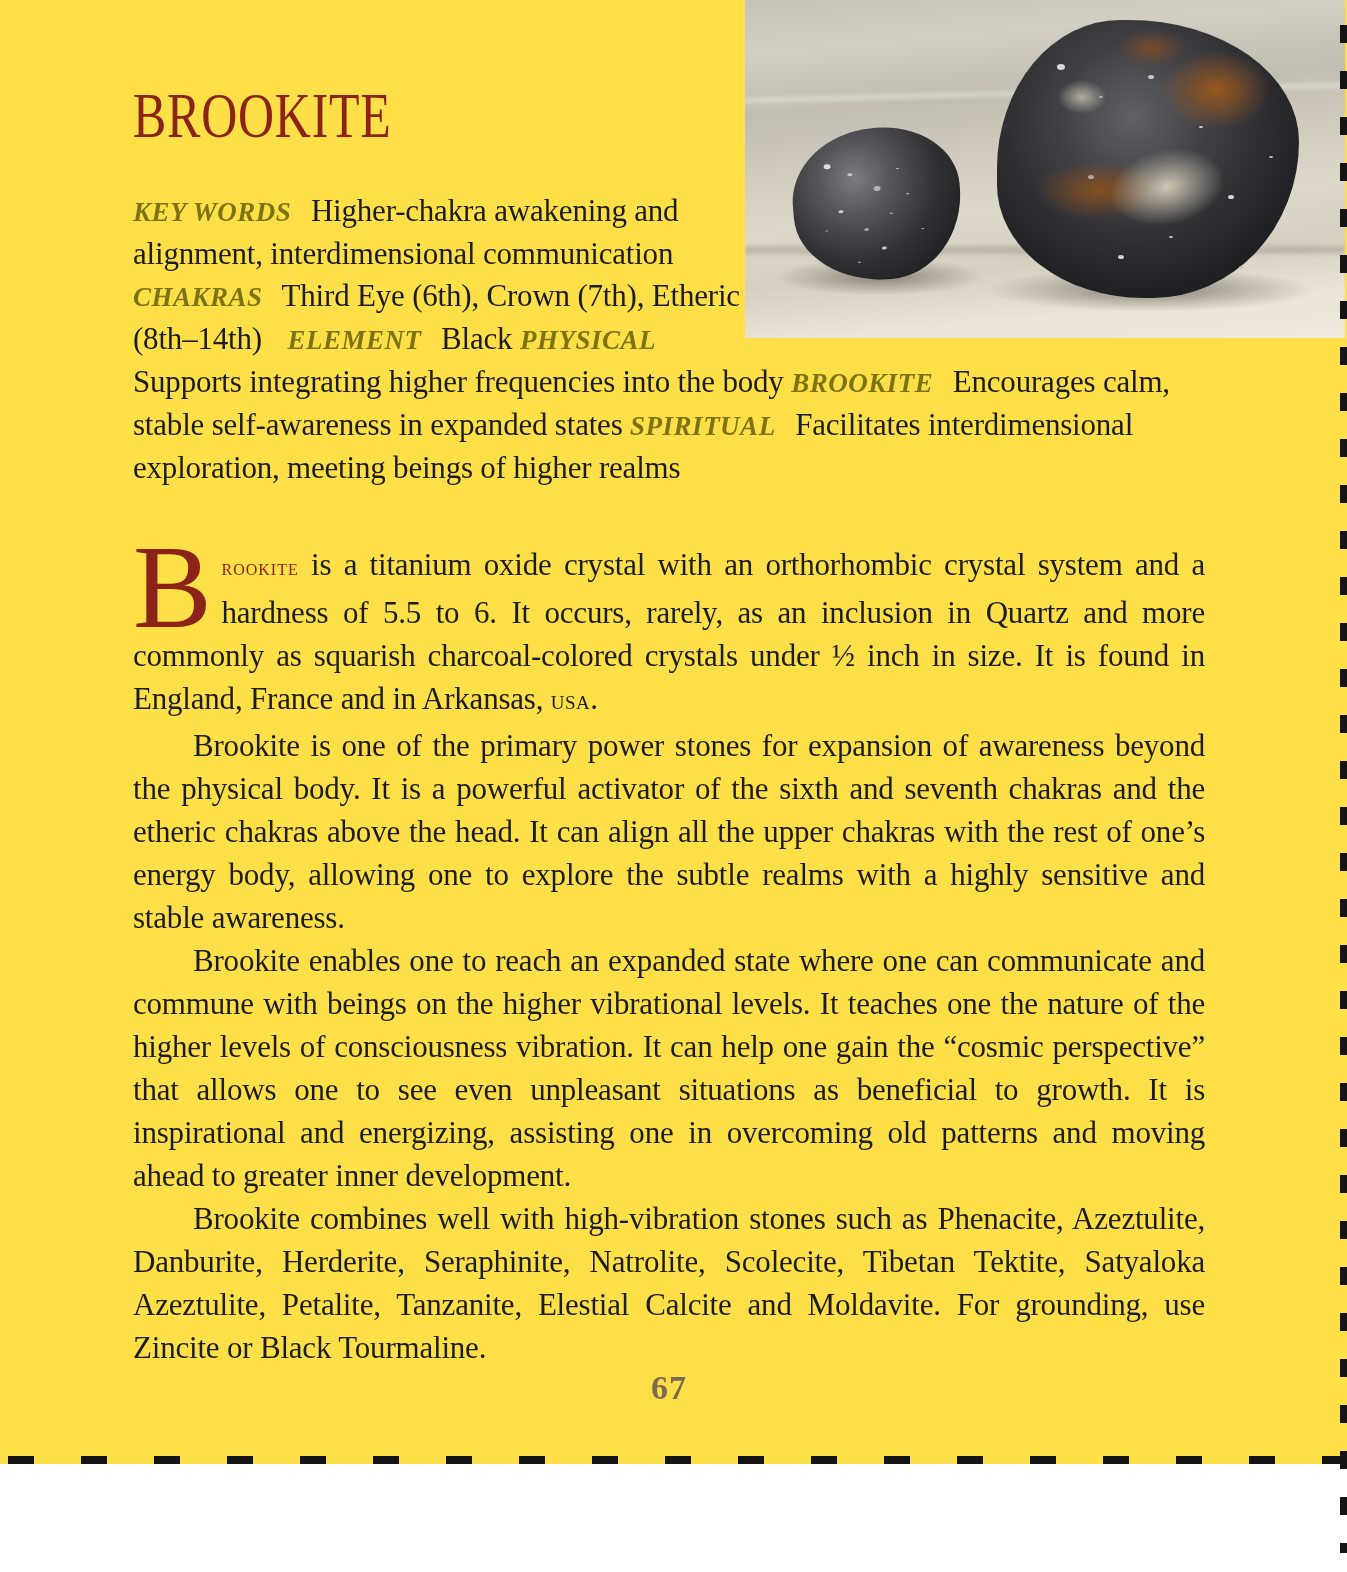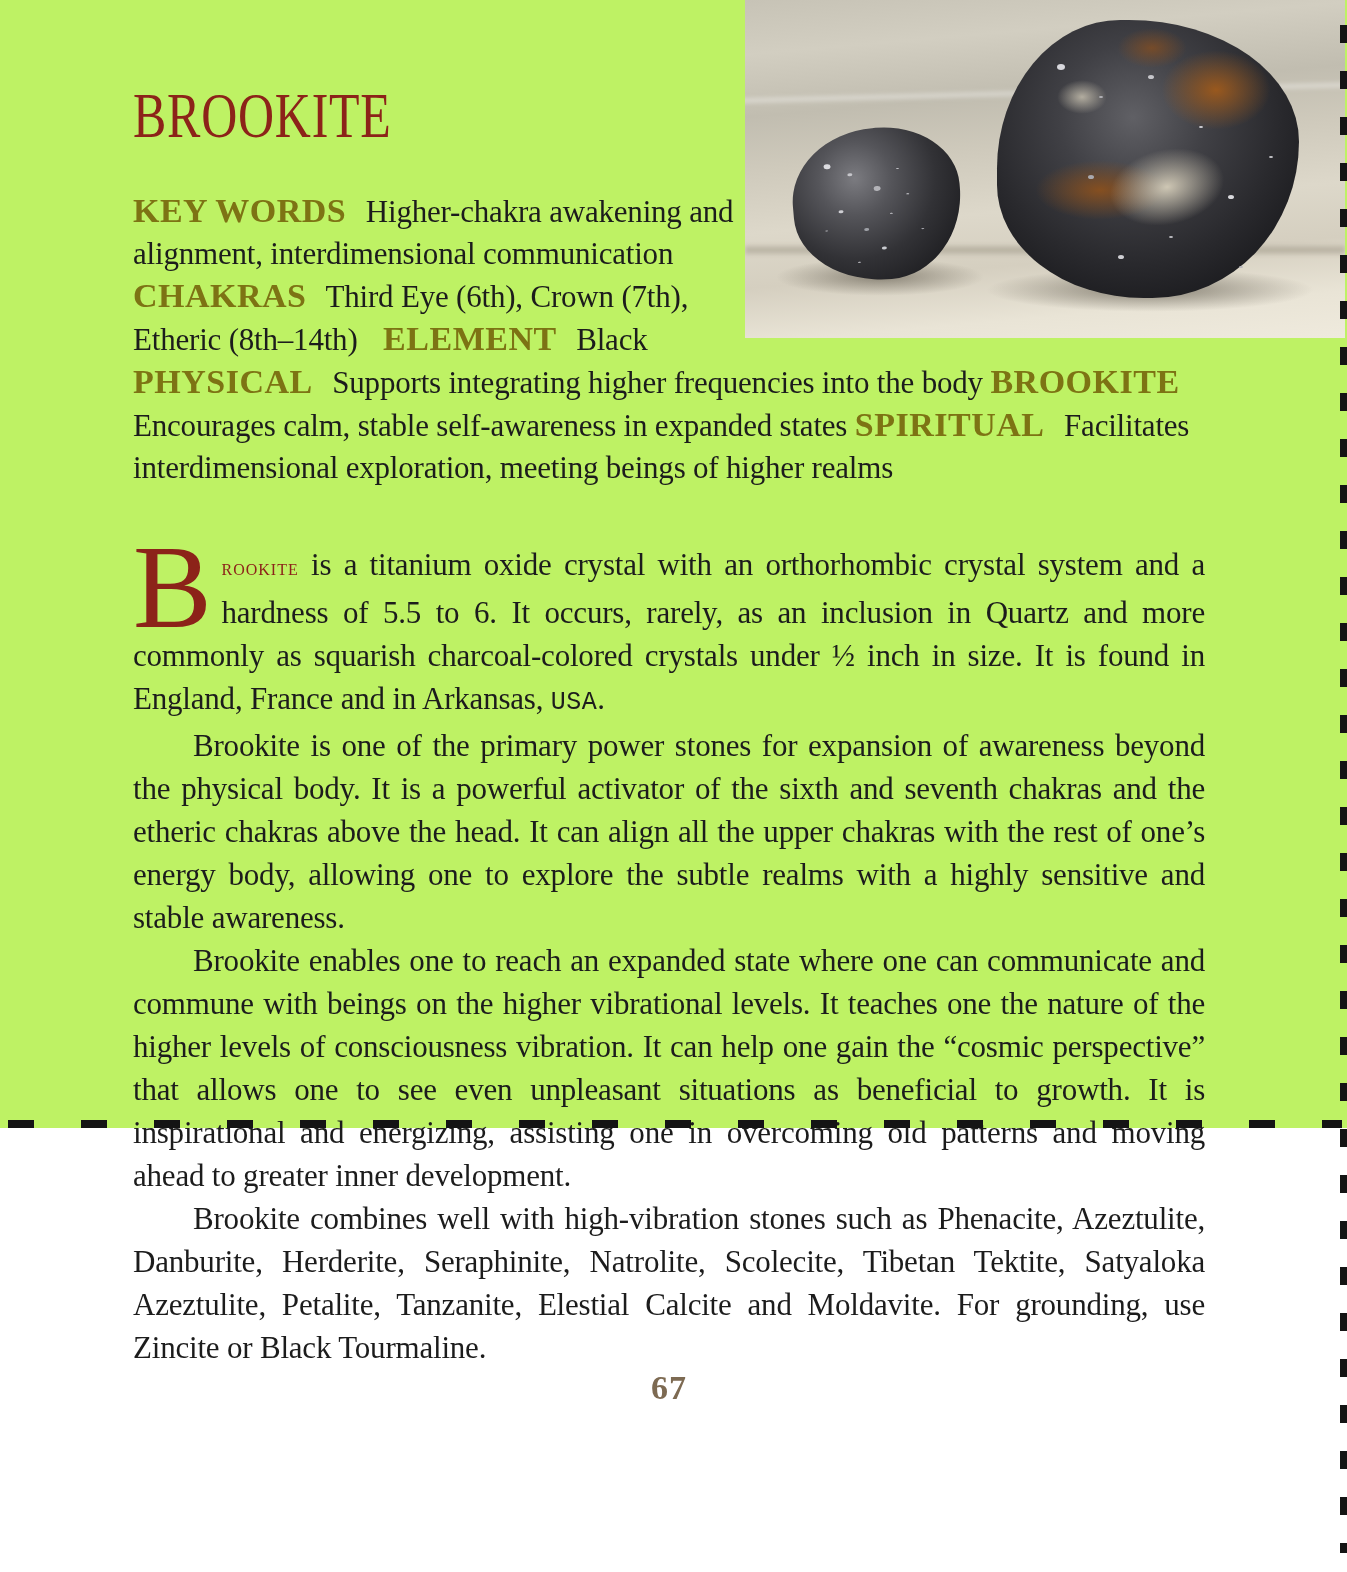--- a/index.html
+++ b/index.html
@@ -4,21 +4,21 @@
 <style>
   html, body { margin:0; padding:0; }
   body {
     width:1347px; height:1572px;
     background:#ffffff;
     font-family:"Liberation Serif", "DejaVu Serif", serif;
     color:#1c1c1c;
     position:relative;
     overflow:hidden;
   }
-  .page { position:relative; width:1347px; height:1128px; background:#bef264; }
+  .page { position:relative; width:1347px; height:1464px; background:#fde047; }
 
   .content { position:absolute; left:133px; top:0; width:1072px; }
 
   
   .photo-float { float:right; width:460px; height:340px; position:relative; }
   .photo {
     position:absolute; left:0; top:0; width:600px; height:338px;
     overflow:hidden;
     background:linear-gradient(175deg,
       #c7c3b6 0%, #d2cec1 14%, #c1bdb0 30%, #cfcabc 44%,
@@ -101,41 +101,42 @@
   }
 
   
   .props {
     margin:42px 0 0 0;
     font-size:31px; line-height:42px;
     letter-spacing:-0.2px;
   }
   .prop-label {
     font-weight:bold; color:#7d7314;
-    font-size:34px; letter-spacing:0.5px;
+    font-size:27px; letter-spacing:0.5px;
     margin:0 12px 0 0;
+    font-style:italic;
   }
   .prop-label.inline-gap { margin-left:18px;text-align:right; }
 
   
   .body-copy {
     margin-top:54px;
     font-size:31px; line-height:43px;
     letter-spacing:-0.2px;
     text-align:justify;
   }
   .body-copy p { margin:0; text-indent:60px; }
   .body-copy p.first { text-indent:0; }
   .dropcap {
     float:left; color:#8c2319;
     font-size:118px; line-height:84px;
     margin:3px 10px 0 0;
   }
   .lead-caps { color:#8c2319; font-size:16px; letter-spacing:1px; }
-  .caps-small { font-size:25px; letter-spacing:0.5px;font-family:Liberation Mono, monospace; }
+  .caps-small { font-size:19px; letter-spacing:0.5px; }
 
   
   .page-num {
     text-align:center; 
     font-weight:bold; font-size:34px; letter-spacing:1px;
     color:#7d6a52;
   }
 
   
   .marks-right {

